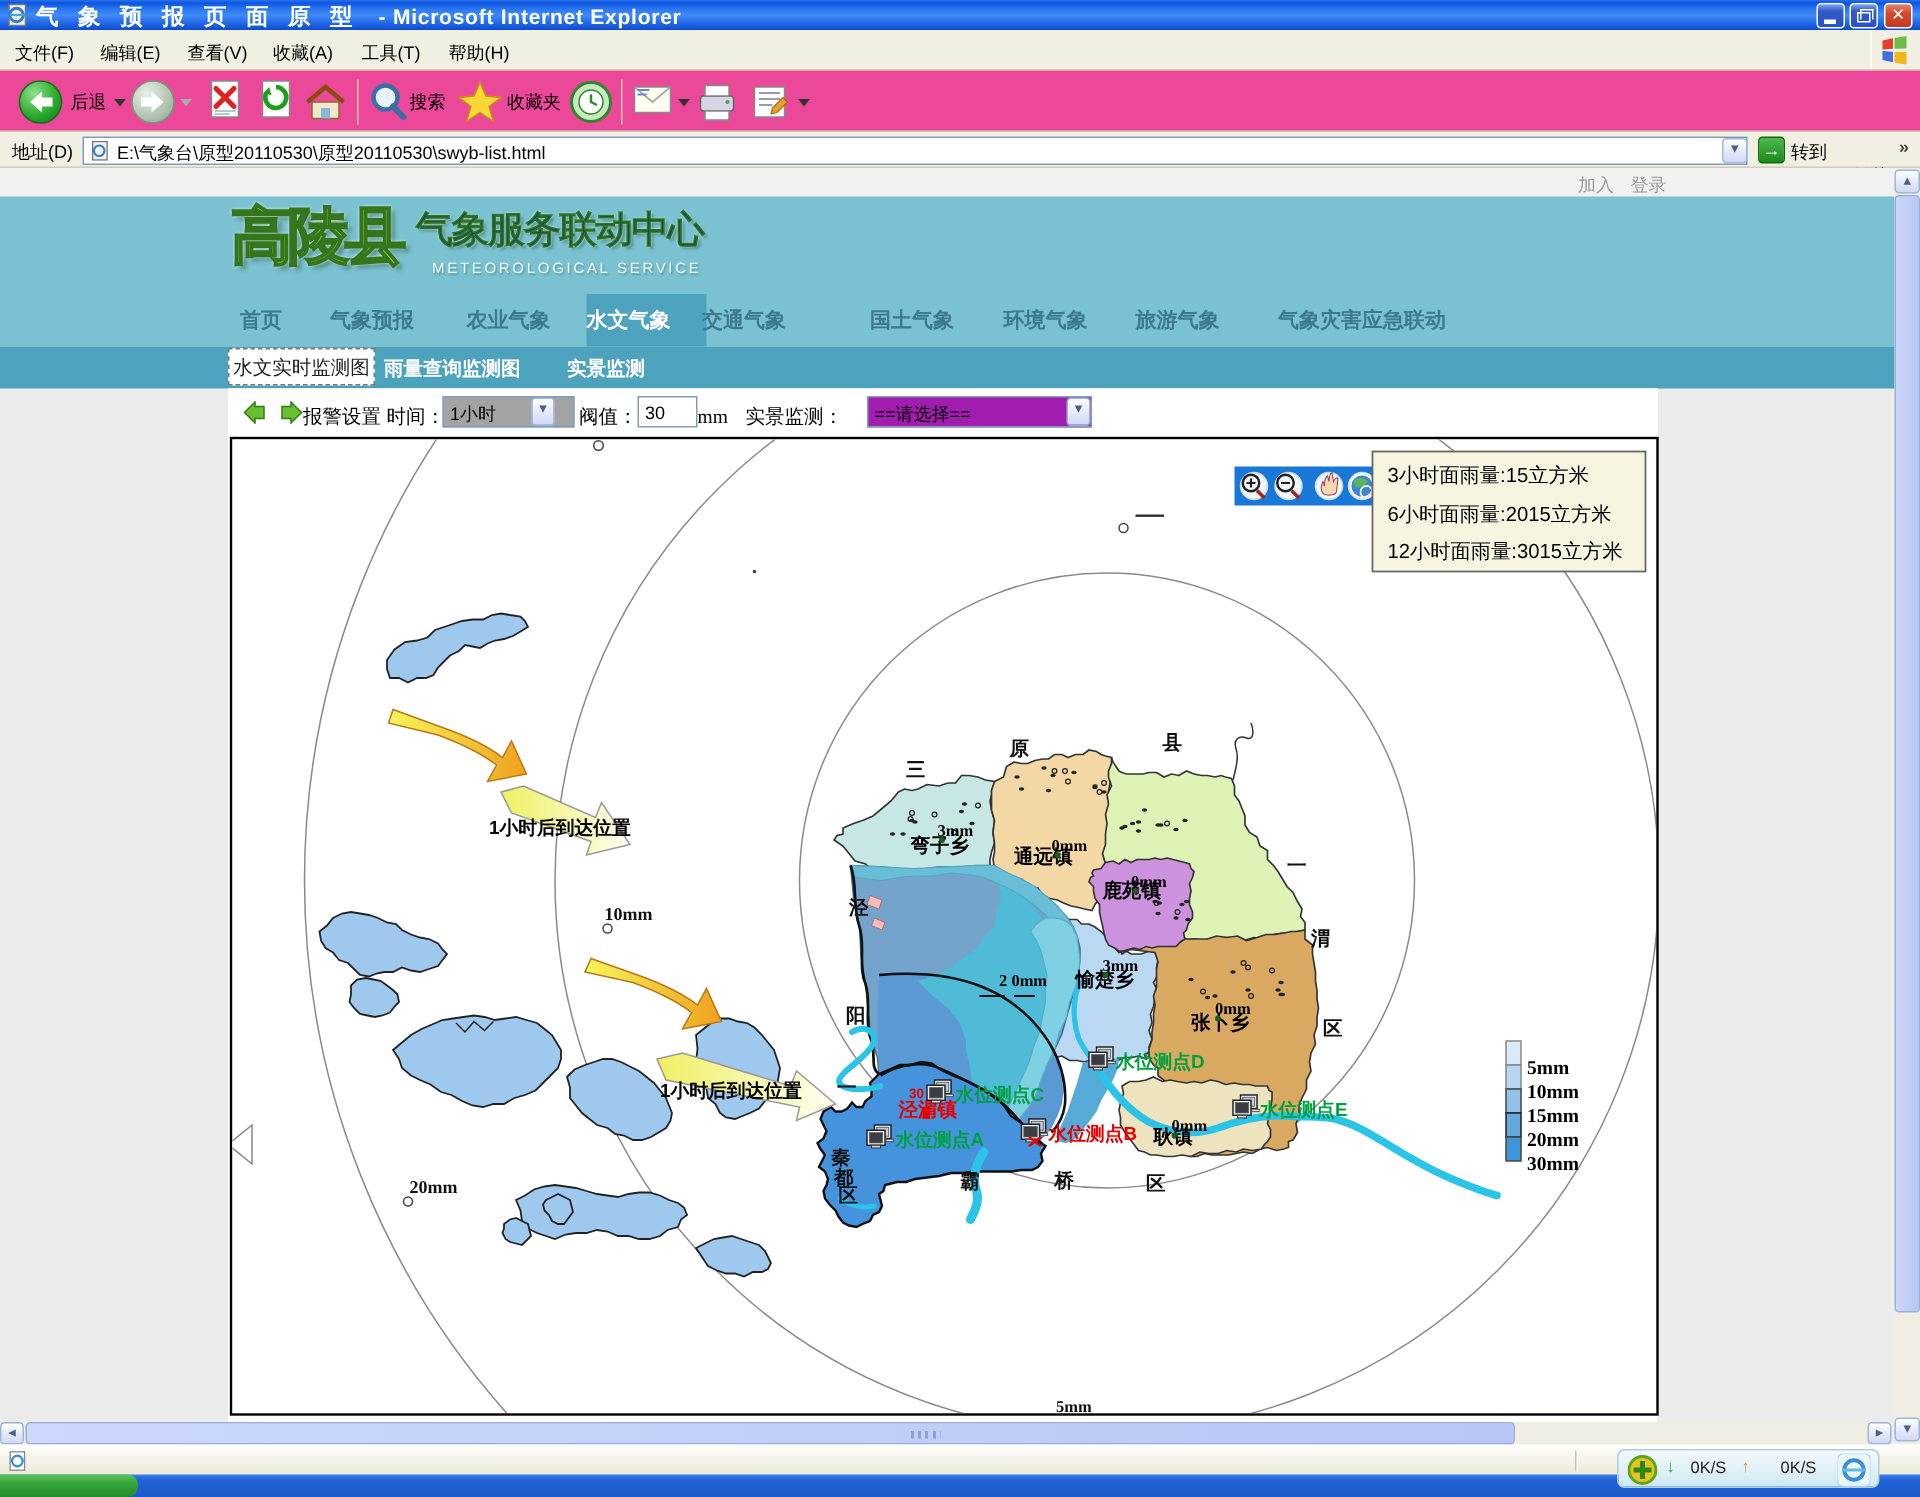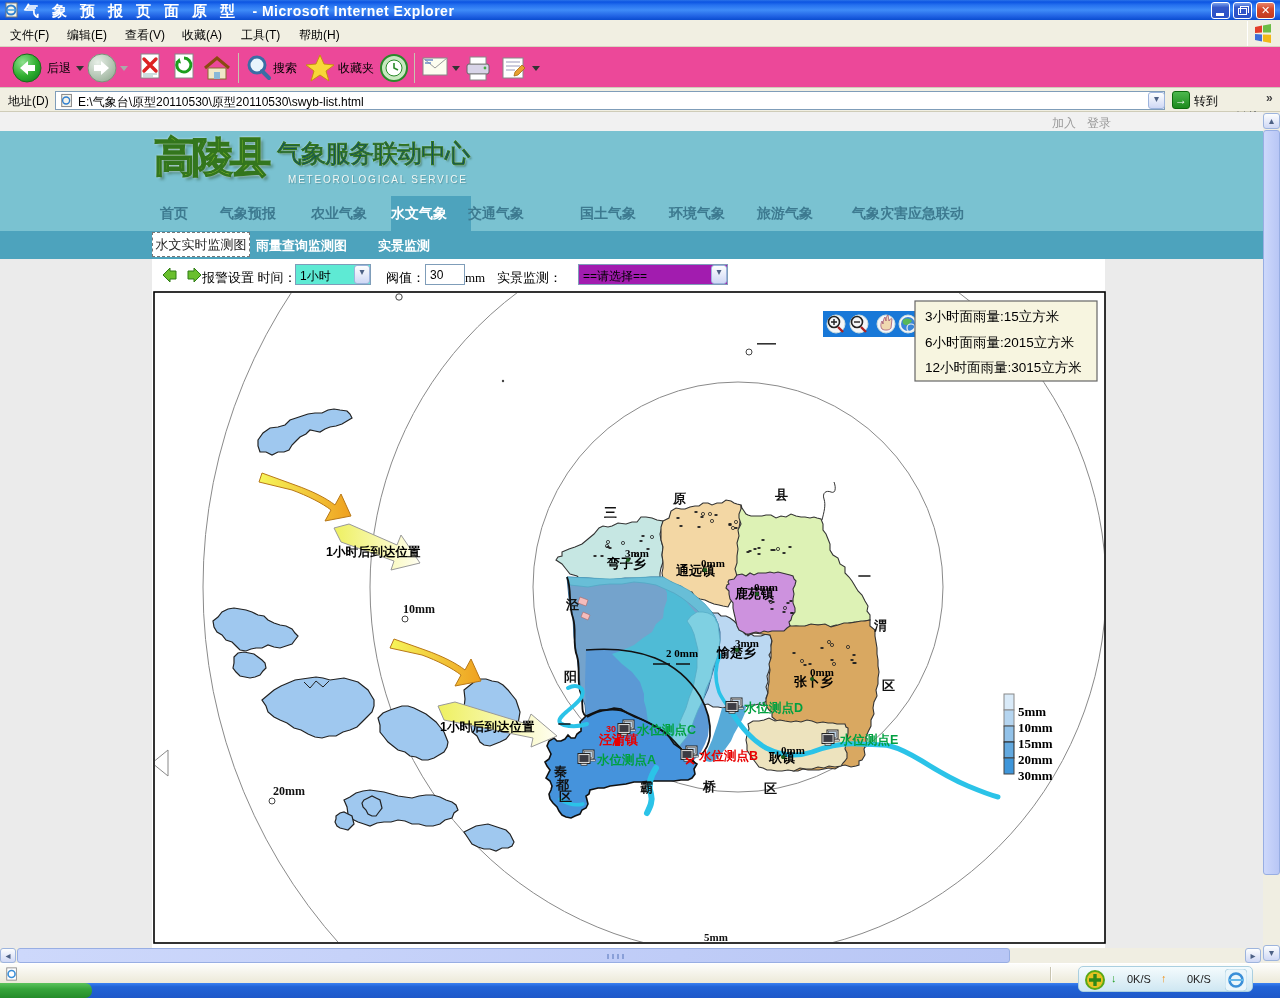--- a/index.html
+++ b/index.html
@@ -195,21 +195,21 @@
  <span class="abs" style="left:378px;top:6px">实景监测</span>
 </div>
 
 <div class="abs" id="content"></div>
 <div class="abs" id="controls">
  <svg class="abs" style="left:10px;top:8px" width="40" height="16" viewBox="0 0 40 16">
       <path d="M14 4 L8 4 L8 1 L1 8 L8 15 L8 12 L14 12 Z" fill="#6abf2e" stroke="#2e7d14"></path>
       <path d="M26 4 L32 4 L32 1 L39 8 L32 15 L32 12 L26 12 Z" fill="#6abf2e" stroke="#2e7d14"></path>
     </svg>
  <span class="abs" style="left:50px;top:10px">报警设置 时间：</span>
- <div class="abs" style="left:143px;top:5px;width:76px;height:21px;background:#5eead4;border:1px solid #7f9db9;font-size:12px;padding:3px 16px 0 4px">1小时</div>
+ <div class="abs" style="left:143px;top:5px;width:88px;height:21px;background:#a3a3a3;border:1px solid #7f9db9;font-size:12px;padding:3px 16px 0 4px">1小时</div>
  <div class="abs sbtn" style="left:202px;top:6px;width:16px;height:19px">▾</div>
  <span class="abs" style="left:234px;top:10px">阀值：</span>
  <div class="abs" style="left:273px;top:5px;width:40px;height:21px;background:#fff;border:1px solid #7f9db9;font-size:12px;padding:3px 0 0 4px">30</div>
  <span class="abs" style="left:313px;top:11px;font-family:'Liberation Serif',serif">mm</span>
  <span class="abs" style="left:345px;top:10px">实景监测：</span>
  <div class="abs" style="left:426px;top:5px;width:150px;height:21px;background:#a21caf;border:1px solid #7f9db9;font-size:12px;padding:3px 0 0 4px">==请选择==</div>
  <div class="abs sbtn" style="left:559px;top:6px;width:16px;height:19px">▾</div>
 </div>
 
 <svg class="abs" id="mapsvg" width="1280" height="998" viewBox="0 0 1280 998">

